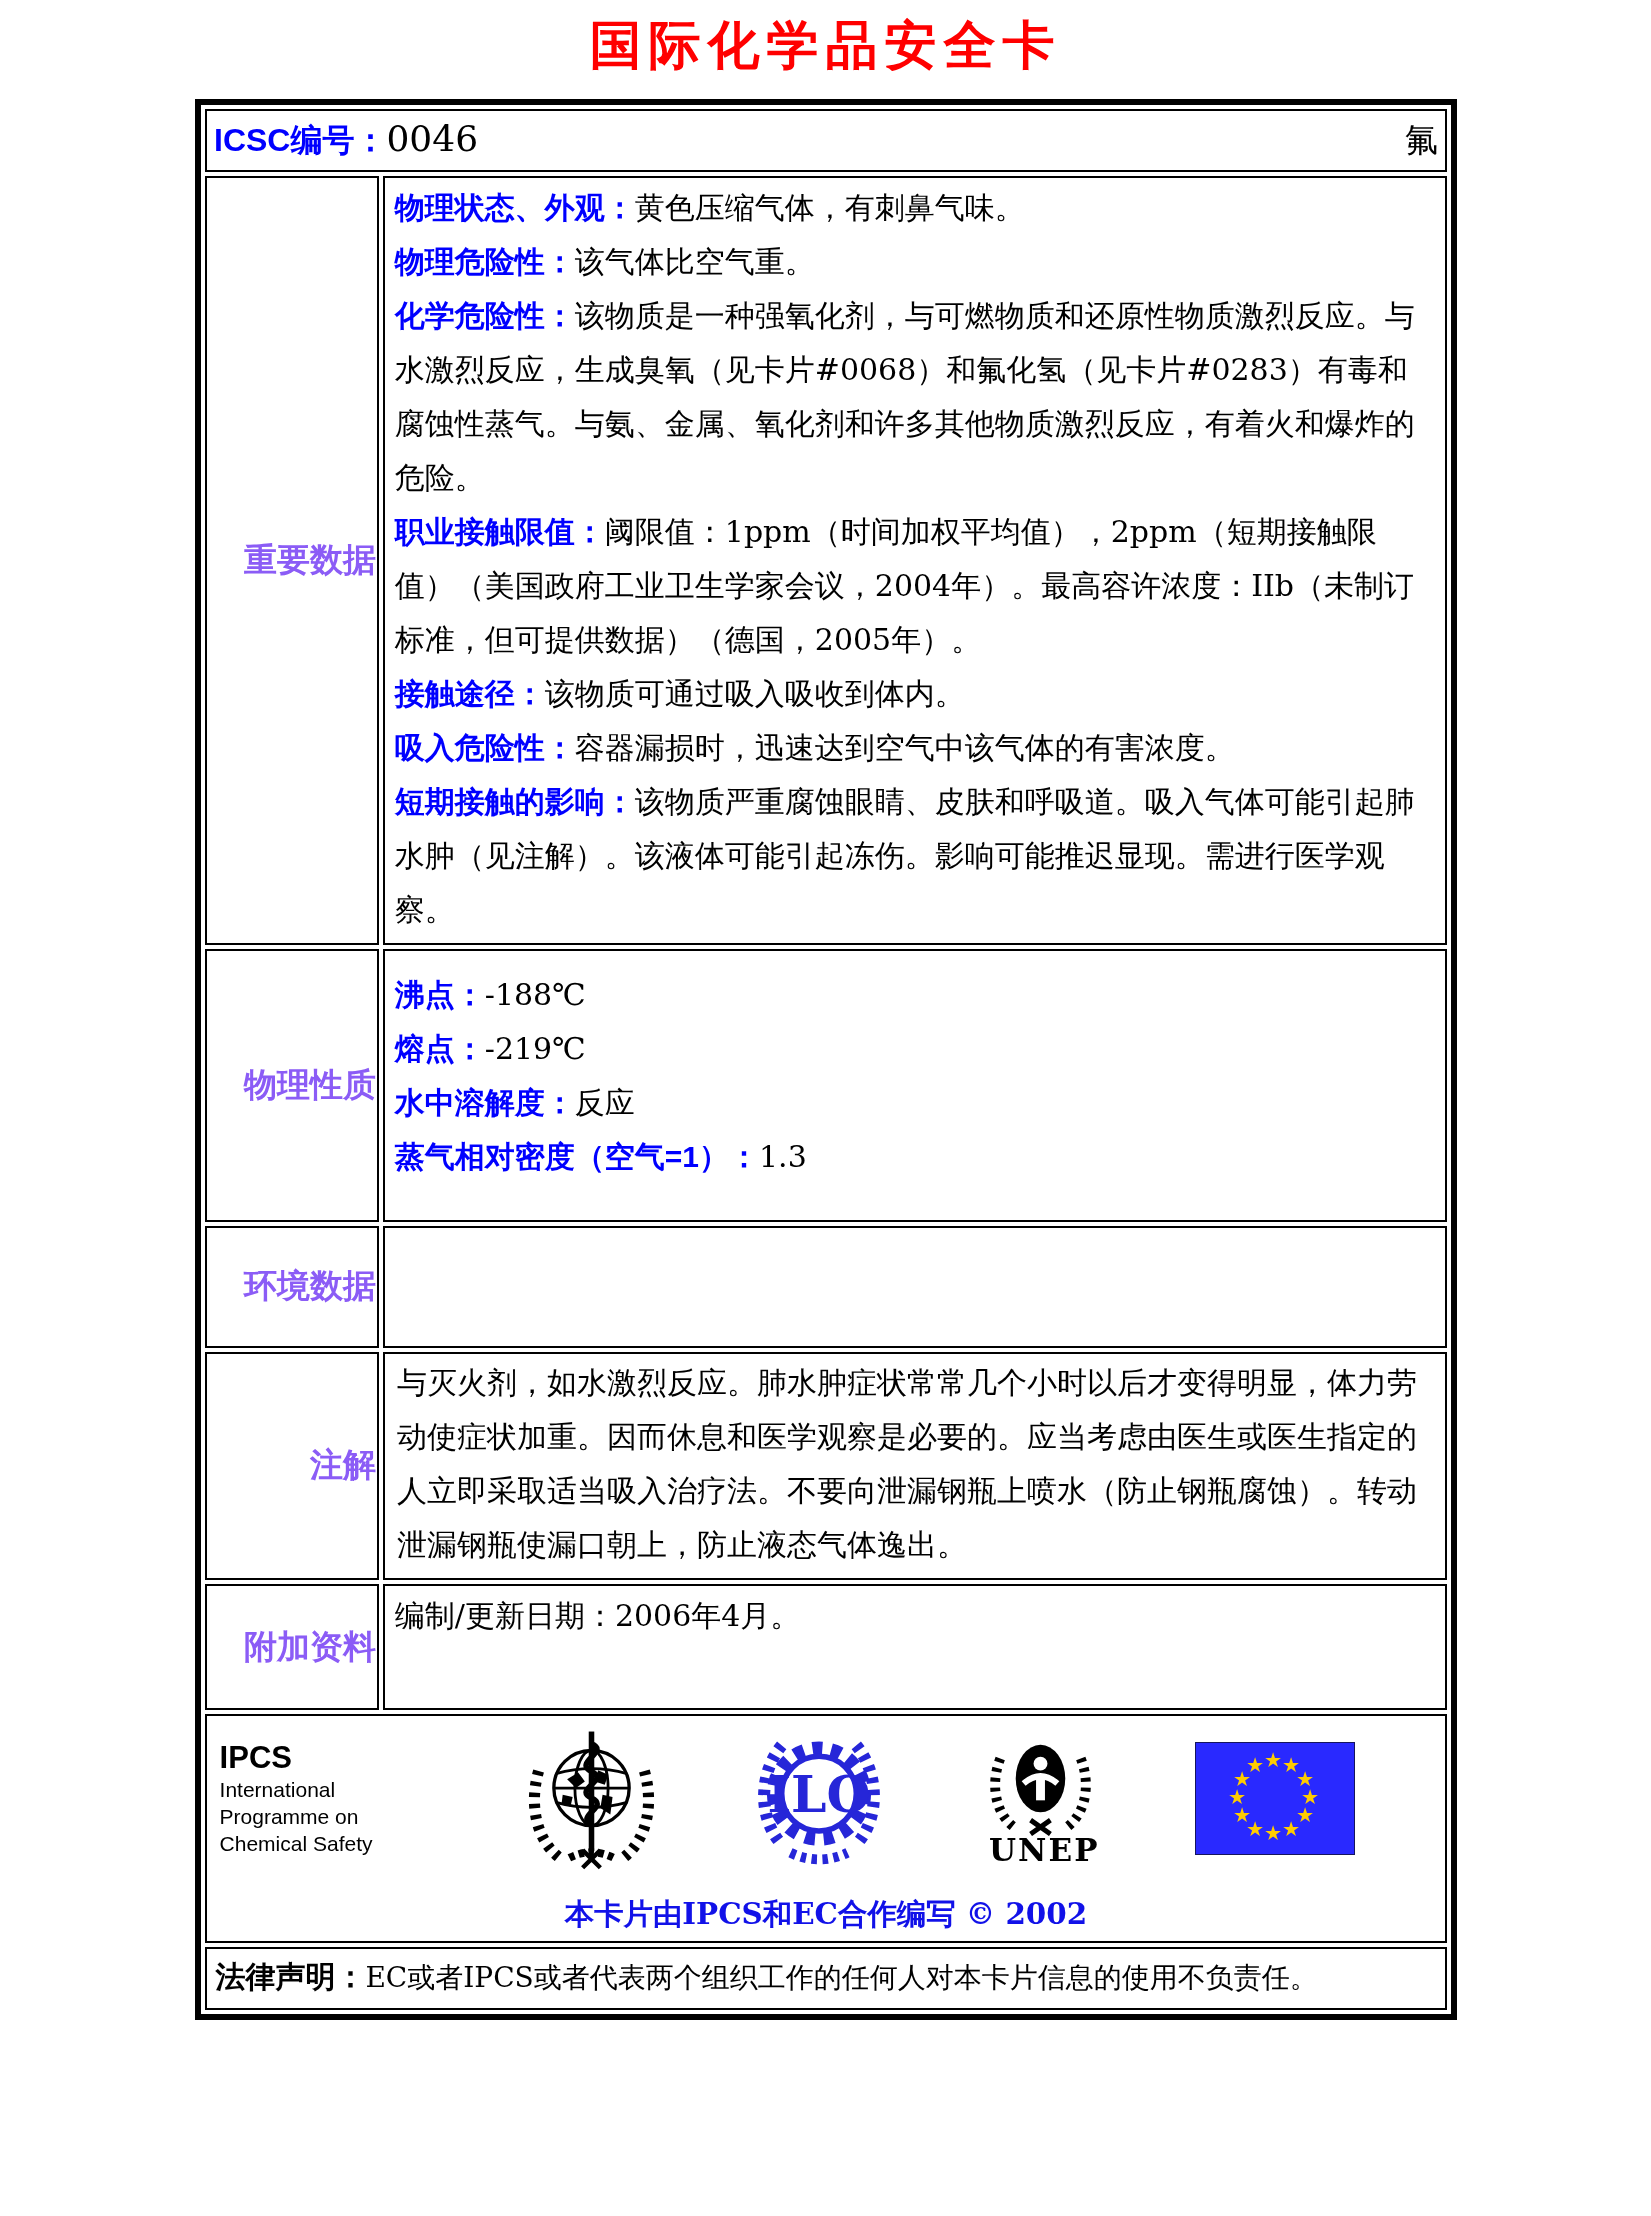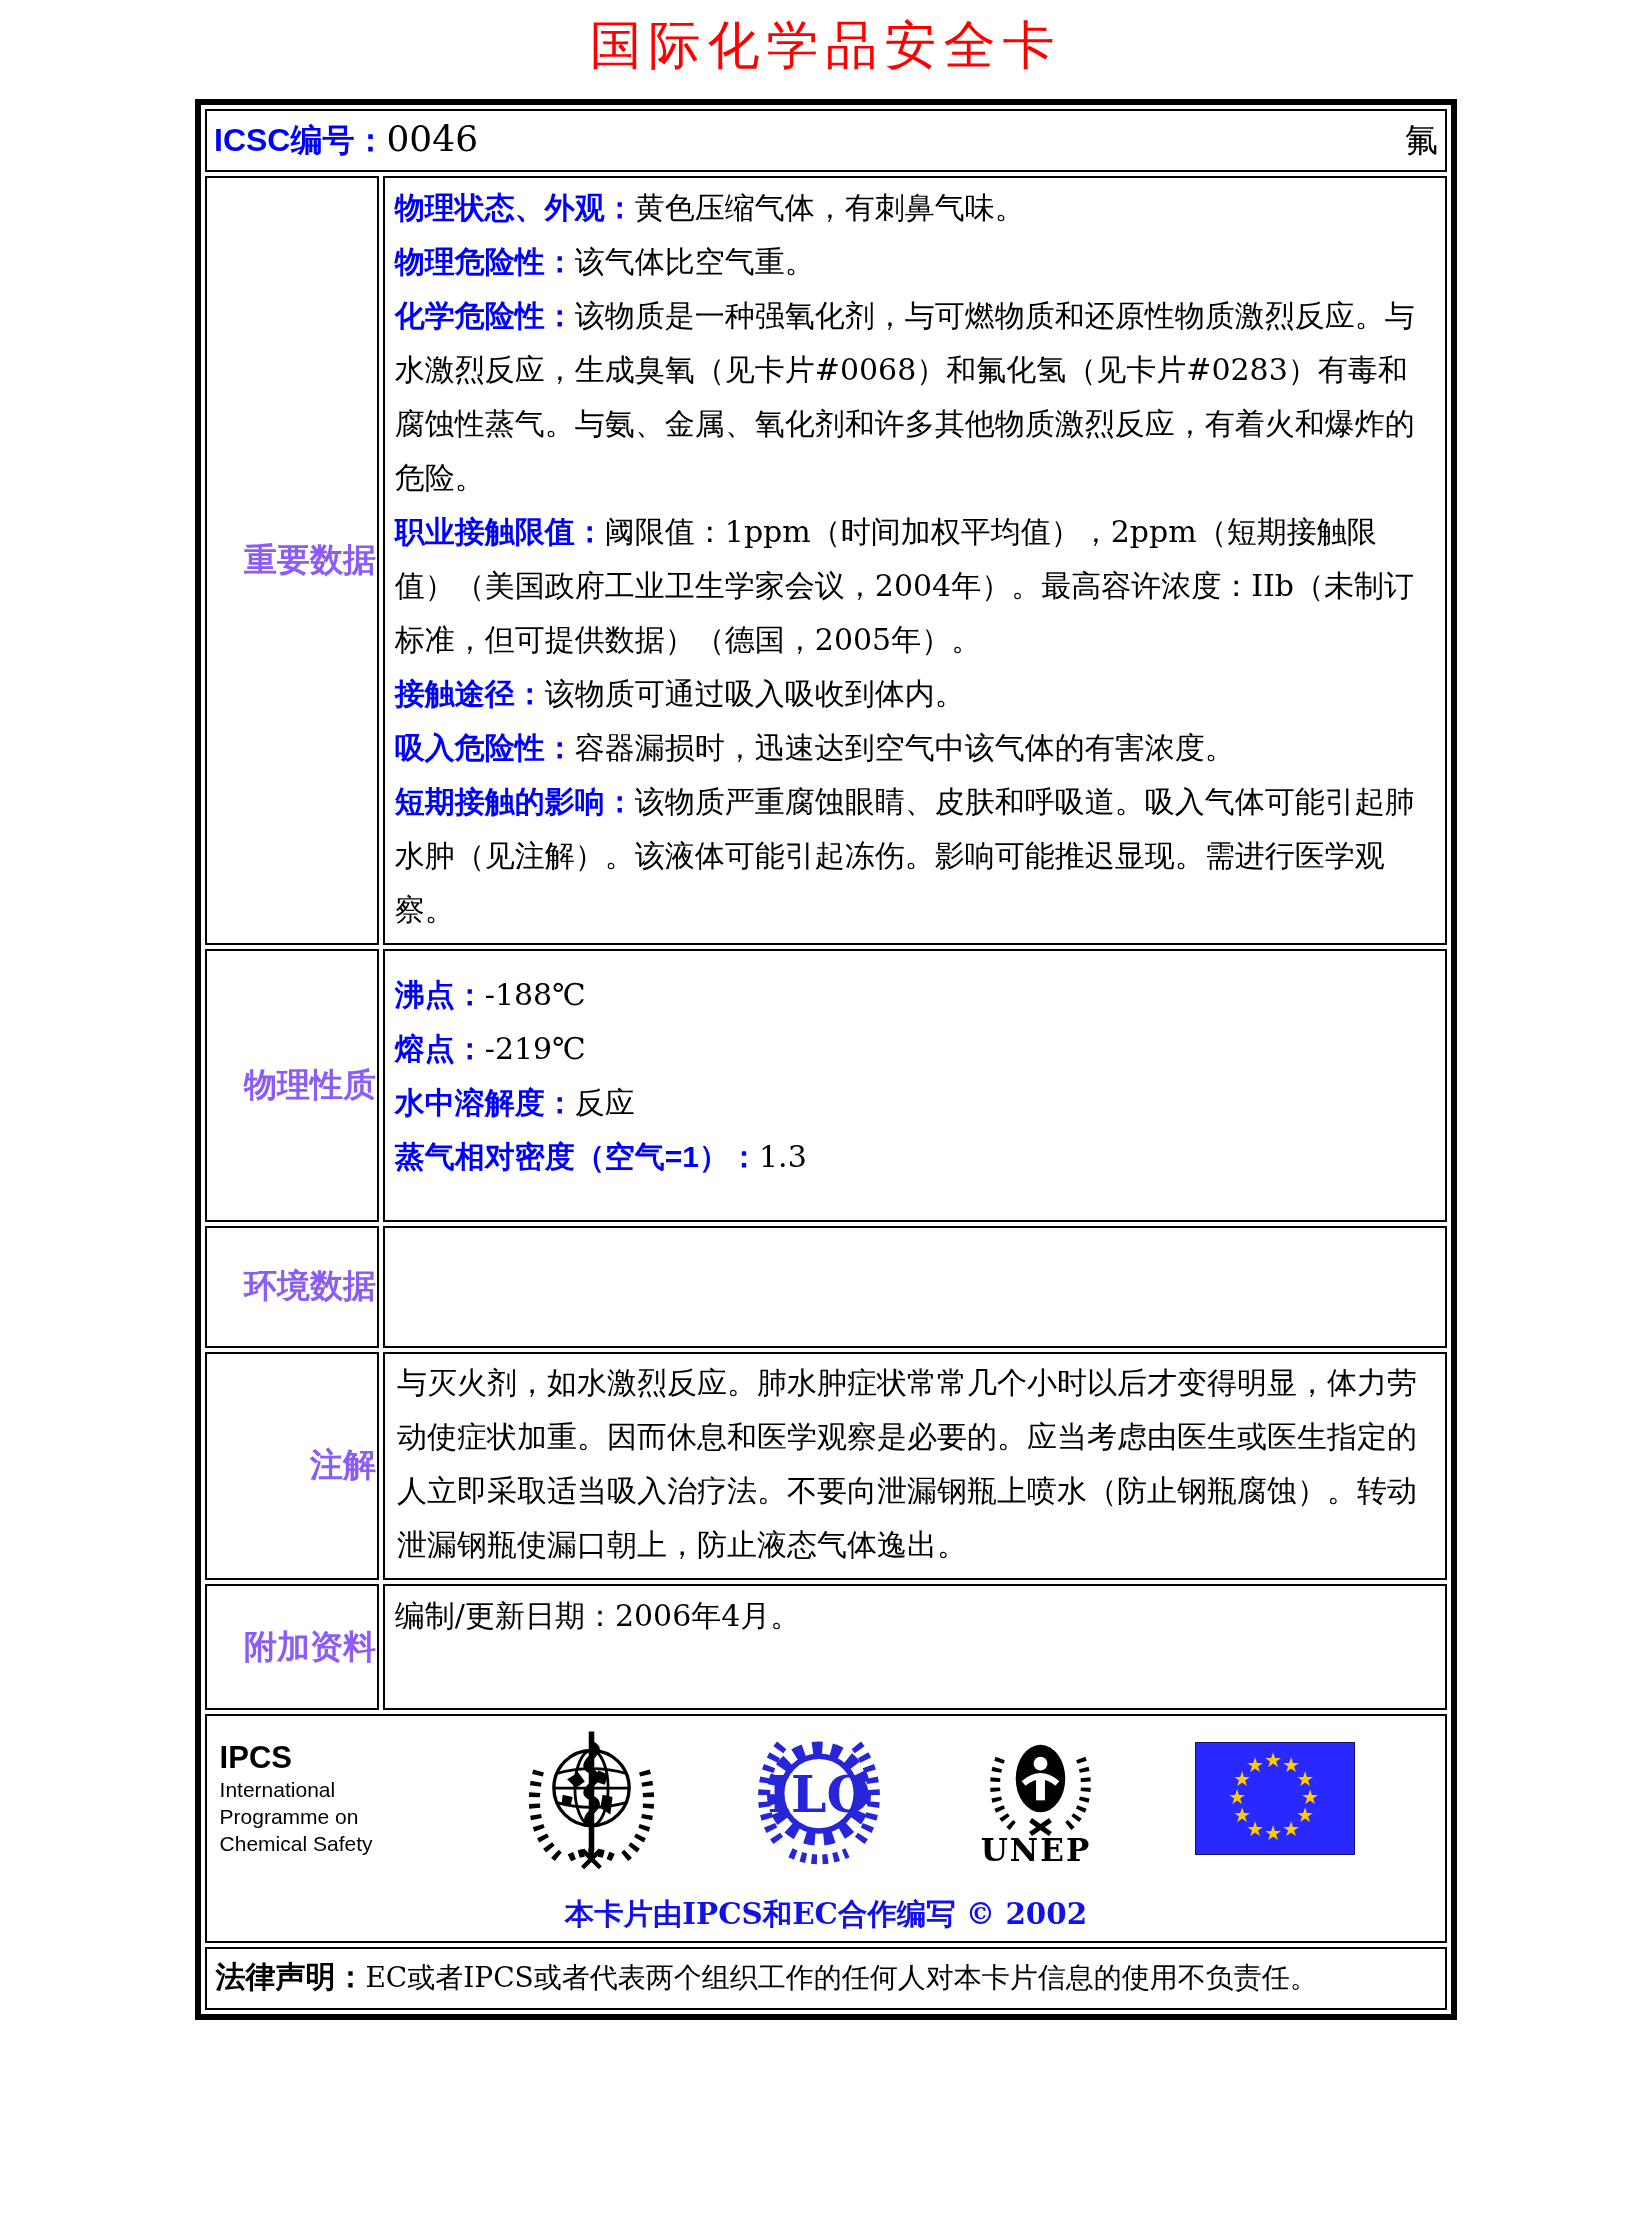--- a/index.html
+++ b/index.html
@@ -1,20 +1,20 @@
 <!DOCTYPE html>
 <html style="font-size:11.2px"><head>
 <meta charset="utf-8">
 <style>
   html, body { margin:0; padding:0; background:#ffffff; }
   body { width:1651px; height:2216px; position:relative;
          font-family:"DejaVu Serif", serif; color:#000; }
 
   .page-title { margin:11.2px 0 18px 0; text-align:center;
-    font-family:"Liberation Sans", sans-serif; font-weight:normal;
+    font-family:"Liberation Sans", sans-serif; font-weight:bold;
     font-size:52px; letter-spacing:7px; color:#ff0000; }
 
   table.card { margin-left:195px; width:1262px; table-layout:fixed;
     border-collapse:separate; border-spacing:4.2px;
     border:6.3px solid #000; background:#fff; }
   td { border:2.8px solid #000; vertical-align:top; background:#fff; }
 
   td.hdr-cell { height:59px; vertical-align:middle; padding:0 7px; }
   .hdr-wrap { display:flex; justify-content:space-between; align-items:center; }
   .hdr-left { font-size:32px; }
@@ -39,21 +39,21 @@
   td.h-notes { height:192px;padding-left:12px; }
   td.h-additional { height:114px; }
 
   td.footer-cell { padding:9.8px 0 5.6px 0; }
   .logo-row { display:flex; align-items:center; justify-content:space-between;
     padding:0 90px 0 12.6px; }
   .ipcs-block { width:210px; font-family:"Liberation Sans", sans-serif; }
   .ipcs-name { font-weight:bold; font-size:31px; line-height:36px; }
   .ipcs-sub { font-size:21px; line-height:27px; }
   .logo { display:block; }
-  .unep-block { text-align:left; }
+  .unep-block { text-align:right; }
   .unep-text { font-family:"DejaVu Serif", serif; font-weight:bold;
     font-size:31px; letter-spacing:2.1px; margin-top:-4.2px; }
   .eu-flag { position:relative; width:158px; height:111px;
     background:#2929ff; border:1.4px solid #15155e; }
   .eu-star { position:absolute; transform:translate(-50%,-50%);
     color:#ffcc00; font-size:20.3px; font-family:"DejaVu Sans", sans-serif; }
   .footer-caption { text-align:center; margin-top:25px;
     font-family:"DejaVu Serif", serif; font-weight:bold;
     font-size:29.4px; color:#1111e8; }
 

